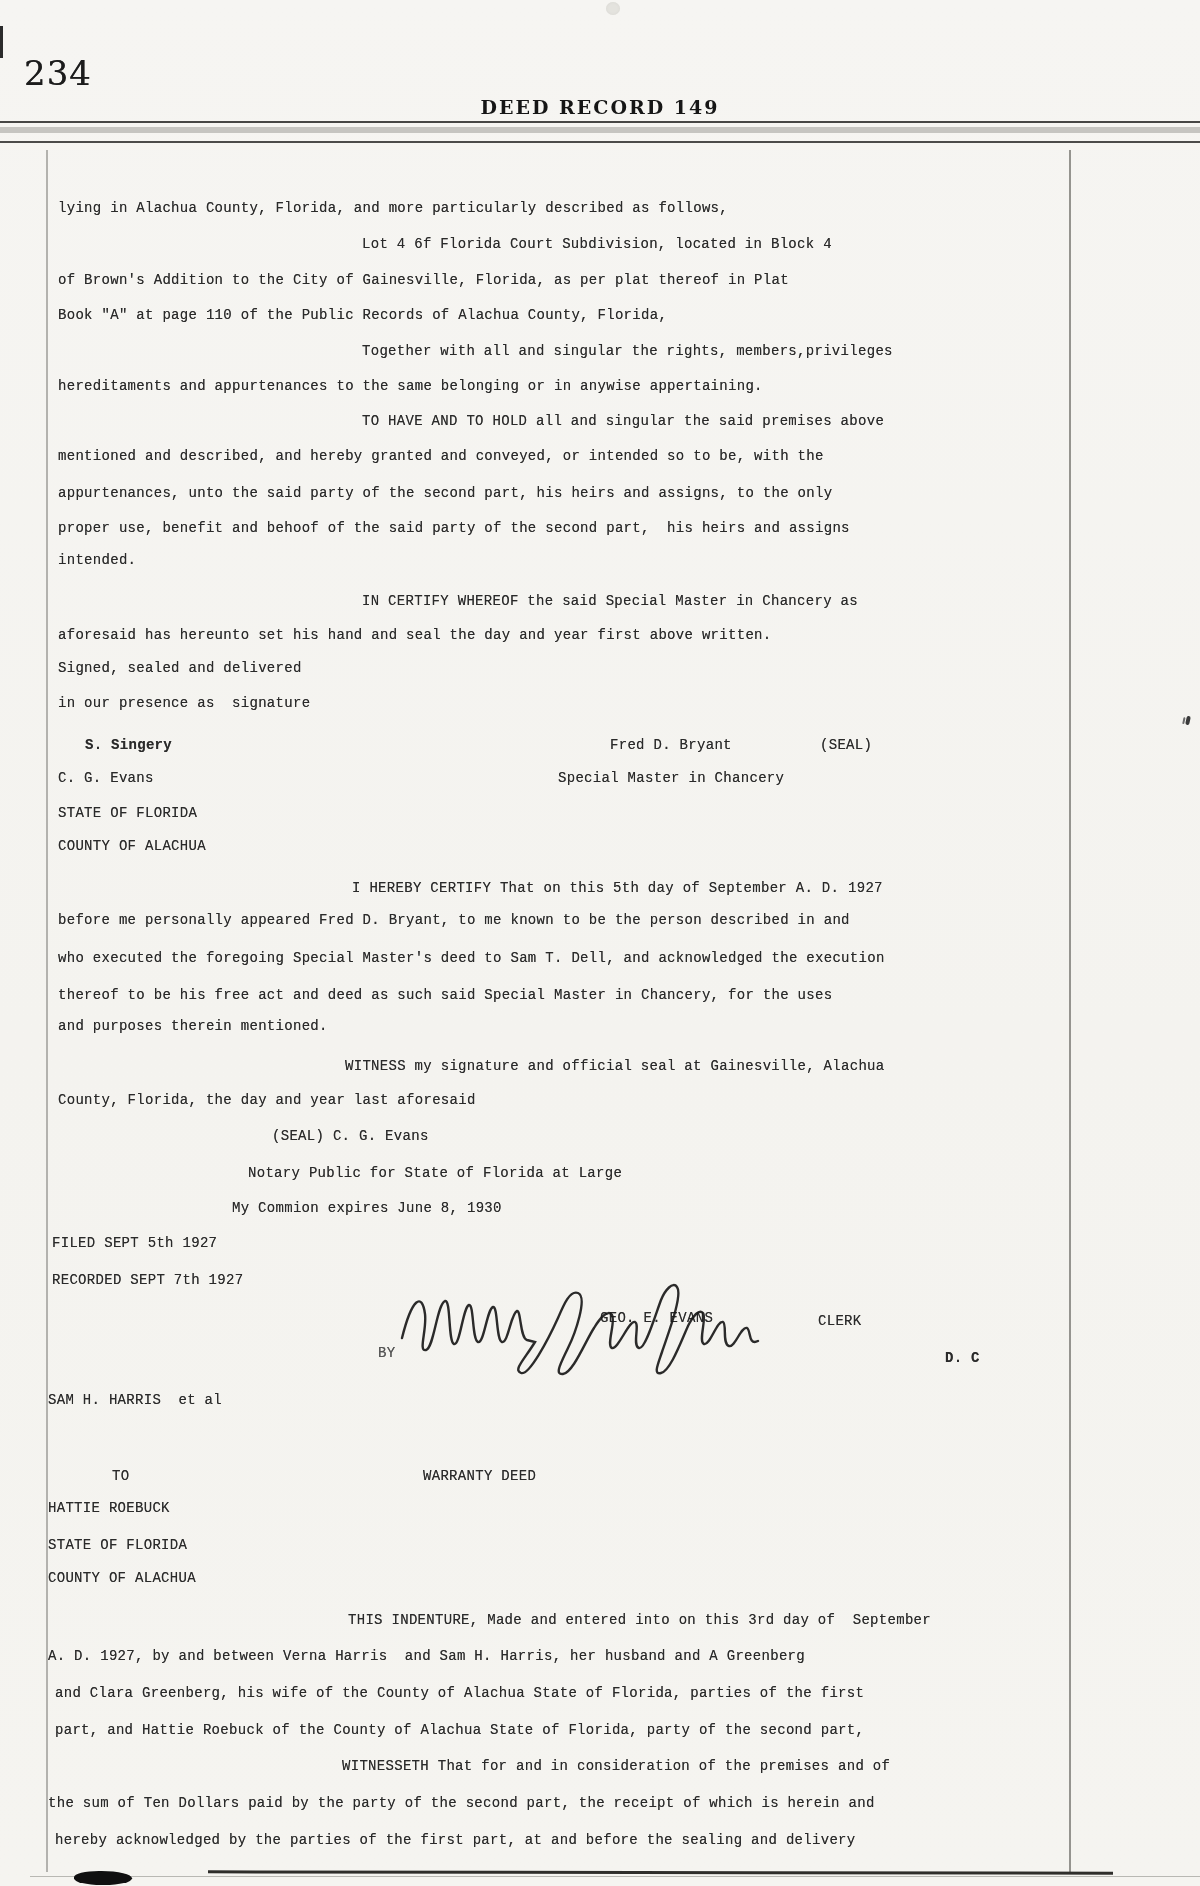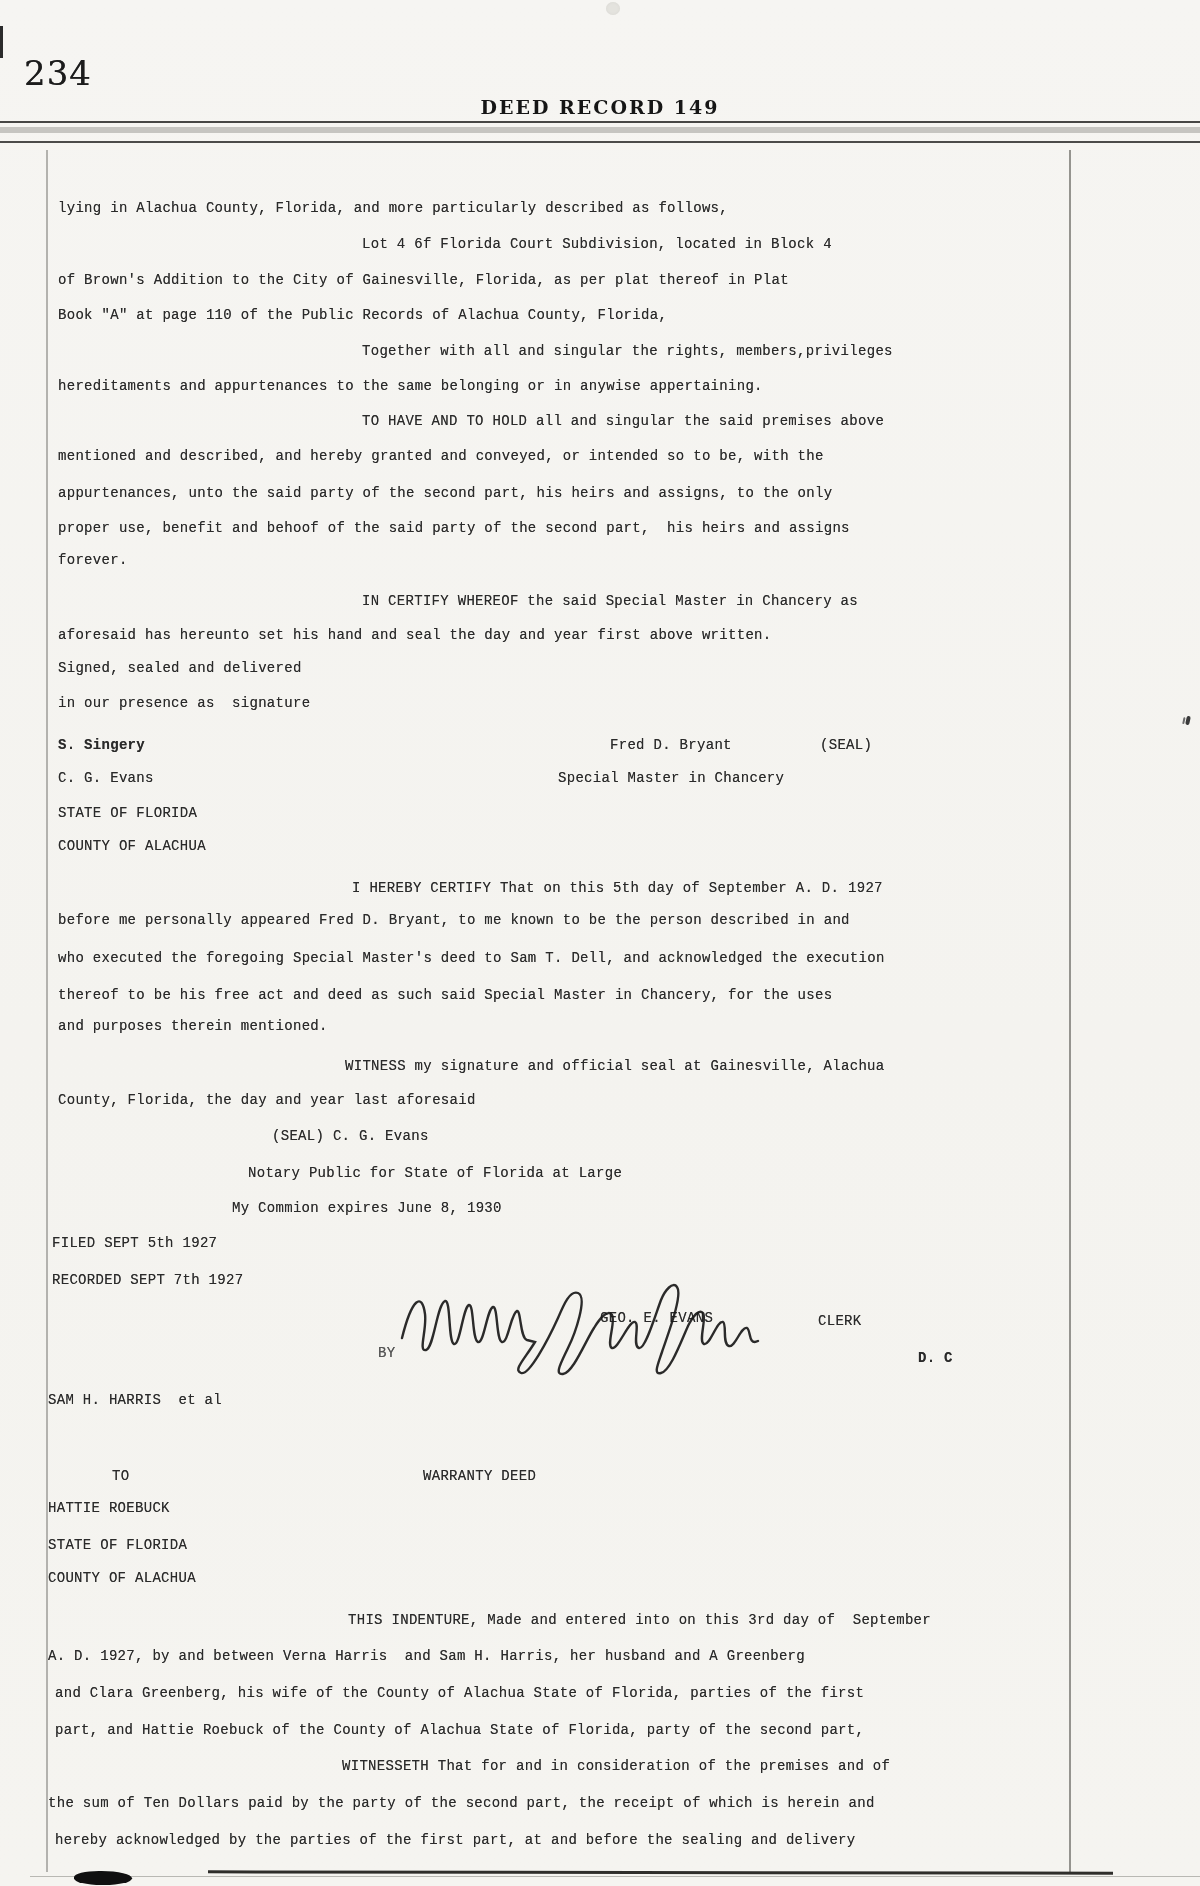--- a/index.html
+++ b/index.html
@@ -33,21 +33,21 @@
     text-align:center;font-size:19px;font-weight:bold;
     letter-spacing:2px;color:#161616;
   }
   .rule{position:absolute;left:0;width:1200px;}
   .r1{top:121px;height:2px;background:#474745;}
   .r2{top:127px;height:6px;background:#c6c5c1;}
   .r3{top:141px;height:2px;background:#4c4c4a;}
   .vline{position:absolute;top:150px;height:1722px;width:2px;}
   .vleft{left:46px;background:#b3b2ae;}
   .vright{left:1069px;background:#95948f;}
-  .bold{font-weight:bold;}
+  .bold{font-weight:bold;margin-left:27px;}
   .sig-svg{position:absolute;left:396px;top:1280px;z-index:3;}
   .edge-sliver{position:absolute;left:0;top:26px;width:3px;height:32px;background:#2b2b2b;}
   .smudge{position:absolute;left:606px;top:2px;width:14px;height:13px;border-radius:50%;
           background:#e4e3de;box-shadow:inset 0 0 3px #d8d7d2;}
   .inkmark{position:absolute;left:1186px;top:716px;width:4px;height:9px;background:#3a3a3a;
            border-radius:2px;transform:rotate(12deg);box-shadow:-4px 1px 0 -1px #6a6a6a;}
   .botline{position:absolute;left:208px;top:1871px;width:905px;height:3px;background:#2f2e2b;
            transform:rotate(.08deg);}
   .botline2{position:absolute;left:30px;top:1876px;width:1170px;height:1px;background:#b9b8b3;}
   .botblob{position:absolute;left:74px;top:1871px;width:58px;height:14px;background:#101010;
@@ -75,21 +75,21 @@
   <div class="tl" style="top:236px;left:362px">Lot 4 6f Florida Court Subdivision, located in Block 4</div>
   <div class="tl" style="top:272px">of Brown's Addition to the City of Gainesville, Florida, as per plat thereof in Plat</div>
   <div class="tl" style="top:307px">Book "A" at page 110 of the Public Records of Alachua County, Florida,</div>
 
   <div class="tl" style="top:343px;left:362px">Together with all and singular the rights, members,privileges</div>
   <div class="tl" style="top:378px">hereditaments and appurtenances to the same belonging or in anywise appertaining.</div>
   <div class="tl" style="top:413px;left:362px">TO HAVE AND TO HOLD all and singular the said premises above</div>
   <div class="tl" style="top:448px">mentioned and described, and hereby granted and conveyed, or intended so to be, with the</div>
   <div class="tl" style="top:485px">appurtenances, unto the said party of the second part, his heirs and assigns, to the only</div>
   <div class="tl" style="top:520px">proper use, benefit and behoof of the said party of the second part,  his heirs and assigns</div>
-  <div class="tl" style="top:552px">forever.</div>
+  <div class="tl" style="top:552px">intended.</div>
 
   <div class="tl" style="top:593px;left:362px">IN CERTIFY WHEREOF the said Special Master in Chancery as</div>
   <div class="tl" style="top:627px">aforesaid has hereunto set his hand and seal the day and year first above written.</div>
   <div class="tl" style="top:660px">Signed, sealed and delivered</div>
   <div class="tl" style="top:695px">in our presence as  signature</div>
 
   <div class="tl bold" style="top:737px">S. Singery</div>
   <div class="tl" style="top:737px;left:610px">Fred D. Bryant</div>
   <div class="tl" style="top:737px;left:820px">(SEAL)</div>
   <div class="tl" style="top:770px">C. G. Evans</div>

